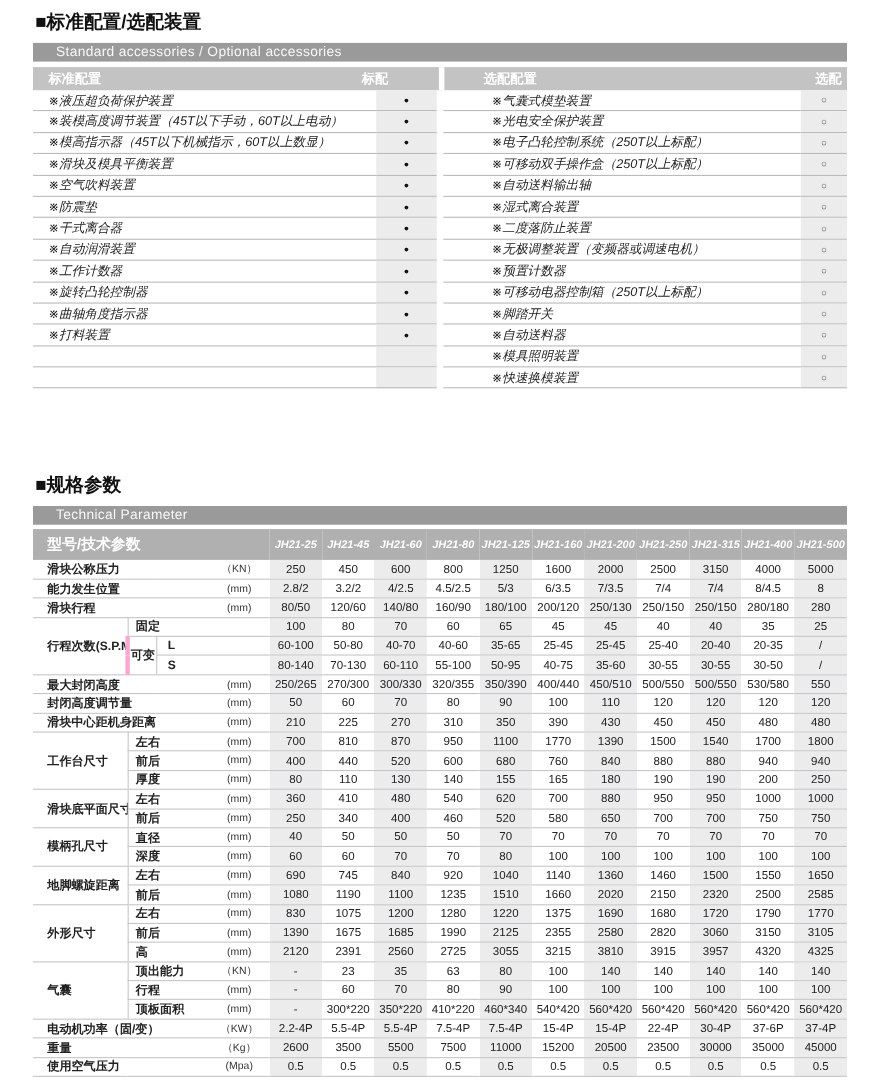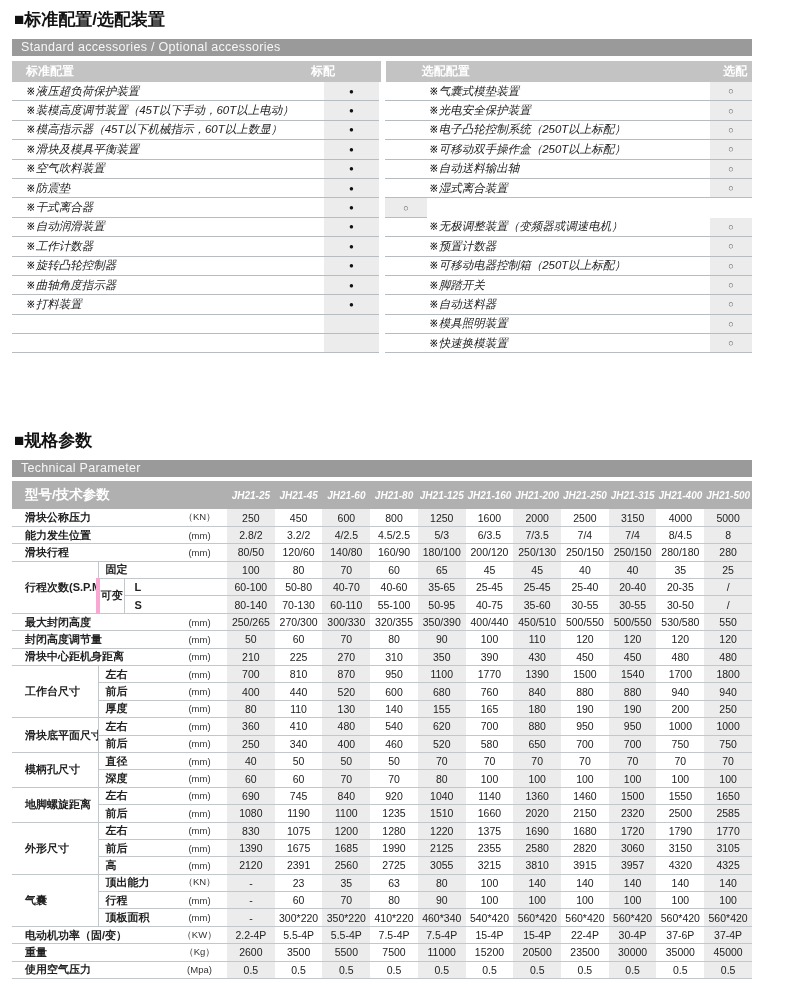--- a/index.html
+++ b/index.html
@@ -1,20 +1,20 @@
 <!DOCTYPE html>
 <html><head>
 <meta charset="utf-8">
 <style>
   html,body{margin:0;padding:0;background:#fff;}
   body{width:800px;height:982px;overflow:hidden;font-family:"Liberation Sans","DejaVu Sans",sans-serif;color:#222;}
-  .wrap{width:740px;margin-left:12px;}
+  .wrap{width:740px;margin-left:30px;}
 
   .sec-title{font-size:17px;font-weight:bold;color:#111;line-height:22px;padding-top:9px;margin-left:2px;}
-  .gray-bar{margin-top:8px;height:17px;line-height:17px;background:#9a9a9a;color:#f7f7f7;font-size:12.5px;padding-left:9px;box-sizing:border-box;letter-spacing:.3px;}
+  .gray-bar{margin-top:8px;height:17px;line-height:17px;background:#9a9a9a;color:#f7f7f7;font-size:12.5px;padding-left:21px;box-sizing:border-box;letter-spacing:.3px;}
 
   
   .acc-header{margin-top:5px;height:21px;display:flex;align-items:center;background:#c3c3c3;color:#fff;font-weight:bold;font-size:12px;gap:36px;}
   .acc-header .h-std{width:312px;padding-left:14px;box-sizing:border-box;}
   .acc-header .h-stdmark{width:55px;text-align:center;}
   .acc-header .h-gap{width:6px;height:100%;background:#fff;}
   .acc-header .h-opt{width:325px;box-sizing:border-box;}
   .acc-header .h-optmark{width:42px;text-align:center;}
 
   .acc-row{display:flex;height:19.4px;font-size:11.5px;color:#222;font-style:italic;}
@@ -97,20 +97,21 @@
         <div class="c-item">※防震垫</div>
         <div class="c-mark dot">●</div>
         <div class="c-gap"></div>
         <div class="c-item c-item2">※湿式离合装置</div>
         <div class="c-mark c-mark2 circ">○</div>
       </div>
       <div class="acc-row">
         <div class="c-item">※干式离合器</div>
         <div class="c-mark dot">●</div>
         <div class="c-gap"></div>
+        <div class="c-item c-item2">※二度落防止装置</div>
         <div class="c-mark c-mark2 circ">○</div>
       </div>
       <div class="acc-row">
         <div class="c-item">※自动润滑装置</div>
         <div class="c-mark dot">●</div>
         <div class="c-gap"></div>
         <div class="c-item c-item2">※无极调整装置（变频器或调速电机）</div>
         <div class="c-mark c-mark2 circ">○</div>
       </div>
       <div class="acc-row">

